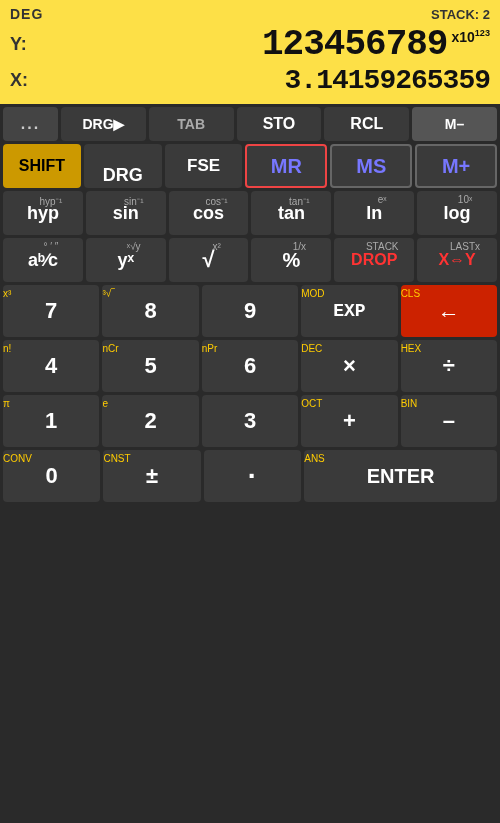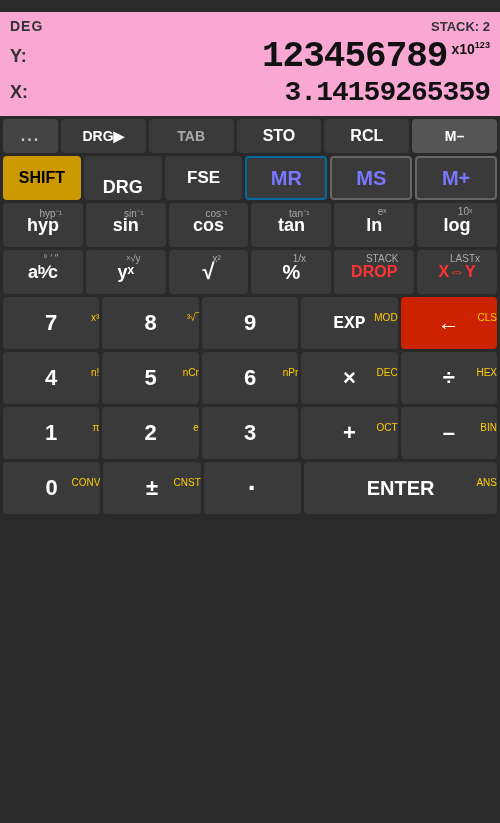--- a/index.html
+++ b/index.html
@@ -6,24 +6,23 @@
     body {
       width: 500px;
       height: 823px;
       background: #2a2a2a;
       font-family: Arial, sans-serif;
       overflow: hidden;
     }
 
     
     #display {
-      background: #f9a8d4;
+      background: #fde047;
       padding: 6px 10px 8px 10px;
       position: relative;
-      margin-top: 12px;
     }
     .display-top {
       display: flex;
       justify-content: space-between;
       align-items: center;
       margin-bottom: 2px;
     }
     .display-deg {
       color: #333;
       font-size: 14px;
@@ -101,22 +100,21 @@
       font-weight: bold;
       line-height: 1;
     }
     .btn-main .btn-top {
       color: #ffcc00;
       font-size: 10px;
       position: absolute;
       top: 3px;
       left: 0;
       right: 0;
-      text-align: right;
-      margin-top: 12px;
+      text-align: left;
     }
 
     .btn-func {
       background: #3a3a3a;
       height: 44px;
     }
     .btn-func .btn-label {
       color: #ffffff;
       font-size: 17px;
       font-weight: bold;
@@ -300,21 +298,21 @@
   <div class="btn-row">
     <button class="btn btn-func btn-shift">
       <span class="btn-label">SHIFT</span>
     </button>
     <button class="btn btn-func btn-drg">
       <span class="btn-label white" style="font-size:18px;">DRG</span>
     </button>
     <button class="btn btn-func">
       <span class="btn-label white">FSE</span>
     </button>
-    <button class="btn btn-func btn-mr" style="border: 2px solid #0369a1;">
+    <button class="btn btn-func btn-mr" style="border: 2px solid #ef4444;">
       <span class="btn-label blue" style="font-size:20px;">MR</span>
     </button>
     <button class="btn btn-func btn-ms" style="border: 2px solid #666;">
       <span class="btn-label blue" style="font-size:20px;">MS</span>
     </button>
     <button class="btn btn-func btn-mplus" style="border: 2px solid #666;">
       <span class="btn-label blue" style="font-size:20px;">M+</span>
     </button>
   </div>
 

